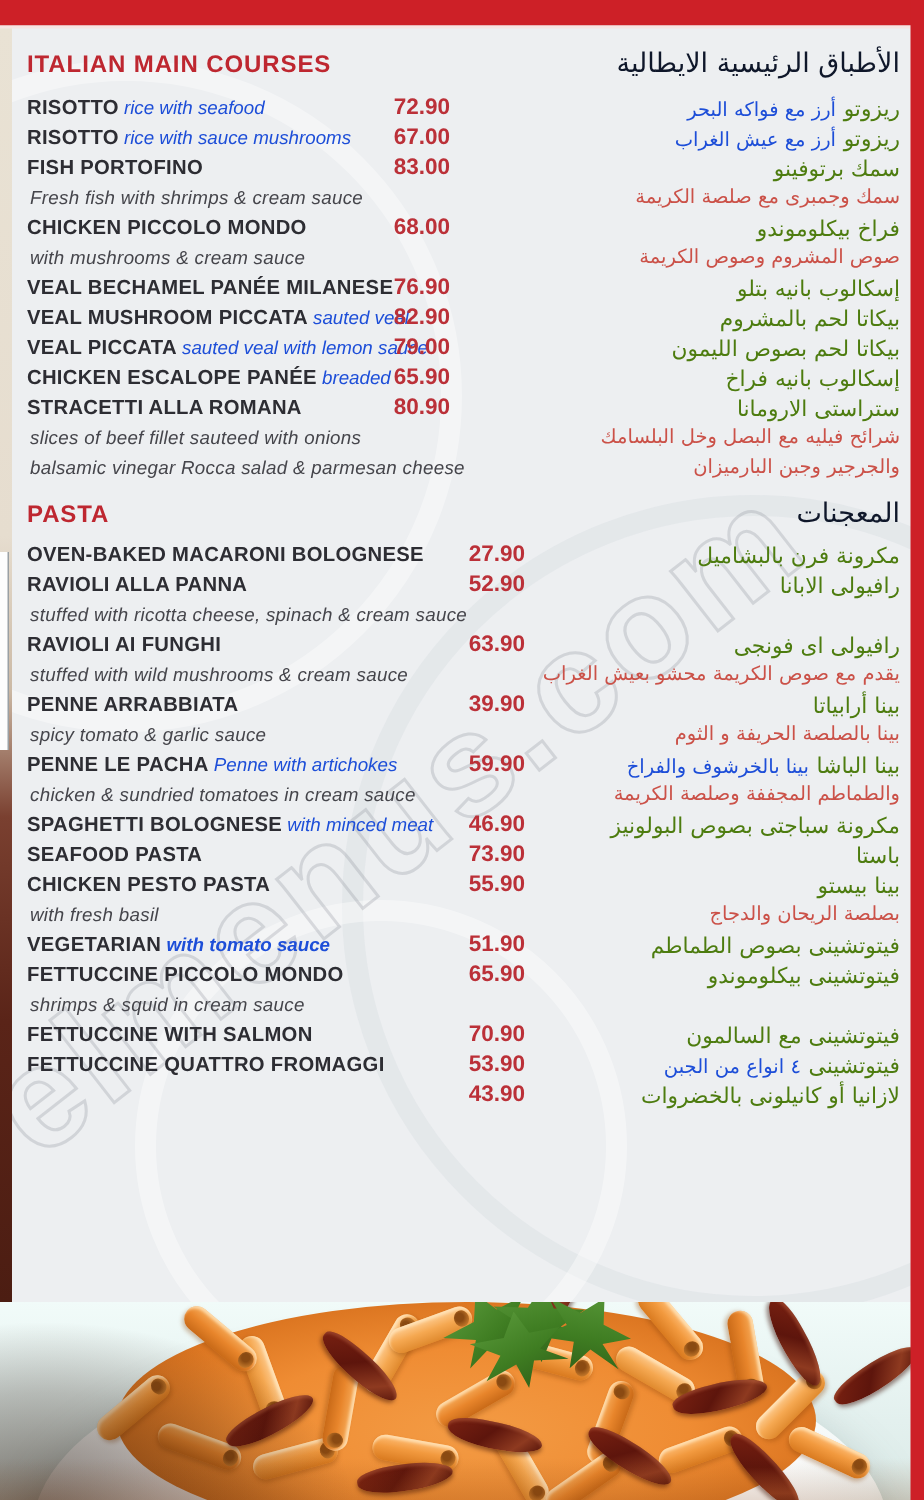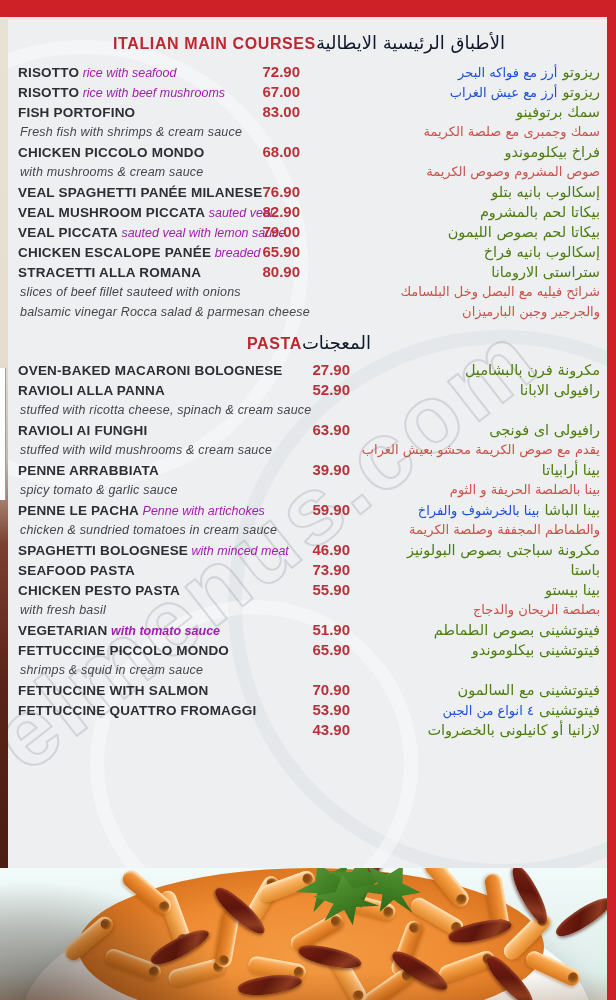--- a/index.html
+++ b/index.html
@@ -21,31 +21,31 @@
   .ring.r1{width:420px;height:420px;left:-140px;top:40px;border-color:rgba(255,255,255,.38);}
   .ring.r2{width:520px;height:520px;right:-160px;top:330px;border-color:rgba(221,226,230,.6);}
   .ring.r3{width:300px;height:300px;left:90px;top:600px;border-color:rgba(255,255,255,.4);}
   .watermark{
     position:absolute;left:-28px;top:706px;transform:rotate(-38deg);transform-origin:0 0;
     font-size:96px;font-weight:bold;letter-spacing:4px;color:transparent;
     -webkit-text-stroke:2px rgba(130,136,146,.26);z-index:1;white-space:nowrap;
   }
   
   .content{position:absolute;left:8px;right:10px;top:17px;z-index:2;padding:0 6px 0 10px;}
-  .sec-head{display:flex;justify-content:center;align-items:baseline;}
+  .sec-head{display:flex;justify-content:space-between;align-items:baseline;}
   .sec0 .sec-head{margin:15px 0 9px;}
   .sec1{margin-top:10px;}
   .sec1 .sec-head{margin:0 0 7px;}
   .sec-title{color:#be2730;font-weight:bold;font-size:16px;letter-spacing:.6px;}
   .sec-title-ar{color:#0f172a;font-size:18px;font-family:"DejaVu Sans",sans-serif;}
   .row{position:relative;height:20px;line-height:20px;white-space:nowrap;}
   .row.gap{margin-top:14px;}
   .en{position:absolute;left:0;color:#2d2d33;}
   .nm{font-weight:bold;font-size:13.5px;letter-spacing:.2px;}
-  .nt{font-size:12.5px;font-weight:normal;color:#a21caf;}
+  .nt{font-size:12.5px;font-weight:normal;color:#1d4ed8;}
   .nt.nb{font-weight:bold;}
   .price{position:absolute;width:52px;text-align:right;font-weight:bold;font-size:15px;color:#bb3038;}
   .sec0 .price{left:230px;}
   .sec1 .price{left:280px;}
   .ar{position:absolute;right:0;font-family:"DejaVu Sans",sans-serif;}
   .arb{color:#4d7c0f;font-size:14.5px;}
   .arr{color:#1d4ed8;font-size:13px;}
   .desc .en-desc{position:absolute;left:2px;font-style:italic;font-size:12.5px;color:#45454b;letter-spacing:.2px;}
   .desc .ar{color:#cb5148;font-size:13px;}
   
@@ -93,21 +93,21 @@
       <span class="sec-title">ITALIAN MAIN COURSES</span>
       <span class="sec-title-ar" dir="rtl">الأطباق الرئيسية الايطالية</span>
     </div>
     <div class="rows">
         <div class="row item">
           <span class="en"><b class="nm">RISOTTO</b><i class="nt"> rice with seafood</i></span>
           <span class="price">72.90</span>
           <span class="ar" dir="rtl"><span class="arb">ريزوتو</span> <span class="arr">أرز مع فواكه البحر</span></span>
         </div>
         <div class="row item">
-          <span class="en"><b class="nm">RISOTTO</b><i class="nt"> rice with beef mushrooms</i></span>
+          <span class="en"><b class="nm">RISOTTO</b><i class="nt"> rice with sauce mushrooms</i></span>
           <span class="price">67.00</span>
           <span class="ar" dir="rtl"><span class="arb">ريزوتو</span> <span class="arr">أرز مع عيش الغراب</span></span>
         </div>
         <div class="row item">
           <span class="en"><b class="nm">FISH PORTOFINO</b><i class="nt"></i></span>
           <span class="price">83.00</span>
           <span class="ar" dir="rtl"><span class="arb">سمك برتوفينو</span> <span class="arr"></span></span>
         </div>
         <div class="row desc">
           <span class="en-desc">Fresh fish with shrimps &amp; cream sauce</span>
@@ -116,21 +116,21 @@
         <div class="row item">
           <span class="en"><b class="nm">CHICKEN PICCOLO MONDO</b><i class="nt"></i></span>
           <span class="price">68.00</span>
           <span class="ar" dir="rtl"><span class="arb">فراخ بيكلوموندو</span> <span class="arr"></span></span>
         </div>
         <div class="row desc">
           <span class="en-desc">with mushrooms &amp; cream sauce</span>
           <span class="ar" dir="rtl">صوص المشروم وصوص الكريمة</span>
         </div>
         <div class="row item">
-          <span class="en"><b class="nm">VEAL SPAGHETTI PANÉE MILANESE</b><i class="nt"></i></span>
+          <span class="en"><b class="nm">VEAL BECHAMEL PANÉE MILANESE</b><i class="nt"></i></span>
           <span class="price">76.90</span>
           <span class="ar" dir="rtl"><span class="arb">إسكالوب بانيه بتلو</span> <span class="arr"></span></span>
         </div>
         <div class="row item">
           <span class="en"><b class="nm">VEAL MUSHROOM PICCATA</b><i class="nt"> sauted veal</i></span>
           <span class="price">82.90</span>
           <span class="ar" dir="rtl"><span class="arb">بيكاتا لحم بالمشروم</span> <span class="arr"></span></span>
         </div>
         <div class="row item">
           <span class="en"><b class="nm">VEAL PICCATA</b><i class="nt"> sauted veal with lemon sauce</i></span>

